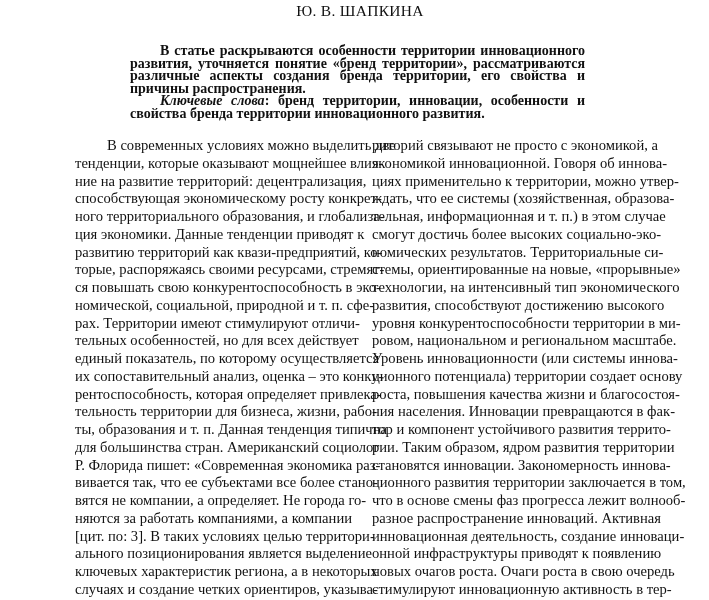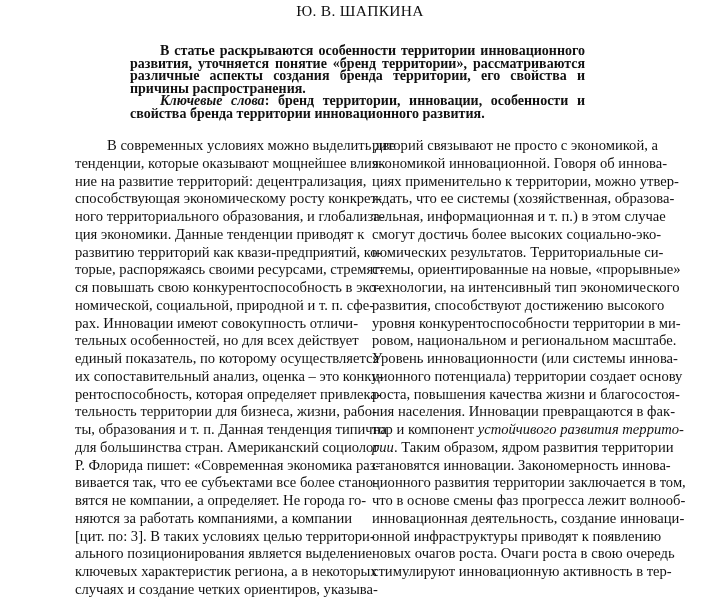--- a/index.html
+++ b/index.html
@@ -9,21 +9,21 @@
             font-size: 15.5px; letter-spacing: 0.3px; }
   .abstract { position: absolute; left: 130px; width: 455px; top: 45px;
               font-size: 14px; font-weight: bold; line-height: 12.6px; text-align: justify; }
   .abstract p { margin: 0; text-indent: 30px; }
   .abstract .kw { font-style: italic; }
   .col { position: absolute; top: 137px; font-size: 14.6px; line-height: 17.75px; text-align: justify; }
   .col .line { display: block; text-align: justify; text-align-last: justify; white-space: nowrap; }
   .col-left { left: 75px; width: 277px; }
   .col-right { left: 372px; width: 282px; }
   .indent { padding-left: 32px; }
-  .it { font-style: italic; }
+  .it { }
 </style>
 </head>
 <body>
 
 <div class="author">Ю. В. ШАПКИНА</div>
 
 <div class="abstract">
   <p>В статье раскрываются особенности территории инновационного развития, уточняется понятие «бренд территории», рассматриваются различные аспекты создания бренда территории, его свойства и  причины распространения.</p>
   <p><span class="kw">Ключевые слова</span><span>: бренд территории, инновации, особенности и свойства бренда территории инновационного развития.</span></p>
 </div>
@@ -32,21 +32,21 @@
     <span class="line indent">В современных условиях можно выделить две</span>
     <span class="line">тенденции, которые оказывают мощнейшее влия-</span>
     <span class="line">ние на развитие территорий: децентрализация,</span>
     <span class="line">способствующая экономическому росту конкрет-</span>
     <span class="line">ного территориального образования, и глобализа-</span>
     <span class="line">ция экономики. Данные тенденции приводят к</span>
     <span class="line">развитию территорий как квази-предприятий, ко-</span>
     <span class="line">торые, распоряжаясь своими ресурсами, стремят-</span>
     <span class="line">ся повышать свою конкурентоспособность в эко-</span>
     <span class="line">номической, социальной, природной и т. п. сфе-</span>
-    <span class="line">рах. Инновации имеют совокупность отличи-</span>
+    <span class="line">рах. Территории имеют стимулируют отличи-</span>
     <span class="line">тельных особенностей, но для всех действует</span>
     <span class="line">единый показатель, по которому осуществляется</span>
     <span class="line">их сопоставительный анализ, оценка – это конку-</span>
     <span class="line">рентоспособность, которая определяет привлека-</span>
     <span class="line">тельность территории для бизнеса, жизни, рабо-</span>
     <span class="line">ты, образования и т. п. Данная тенденция типична</span>
     <span class="line">для большинства стран. Американский социолог</span>
     <span class="line">Р. Флорида пишет: «Современная экономика раз-</span>
     <span class="line">вивается так, что ее субъектами все более стано-</span>
     <span class="line">вятся не компании, а определяет. Не города го-</span>
@@ -72,17 +72,18 @@
     <span class="line">ровом, национальном и региональном масштабе.</span>
     <span class="line">Уровень инновационности (или системы иннова-</span>
     <span class="line">ционного потенциала) территории создает основу</span>
     <span class="line">роста, повышения качества жизни и благосостоя-</span>
     <span class="line">ния населения. Инновации превращаются в фак-</span>
     <span class="line"><span>тор и компонент </span><span class="it">устойчивого развития террито-</span></span>
     <span class="line"><span class="it">рии</span><span>. Таким образом, ядром развития территории</span></span>
     <span class="line">становятся инновации. Закономерность иннова-</span>
     <span class="line">ционного развития территории заключается в том,</span>
     <span class="line">что в основе смены фаз прогресса лежит волнооб-</span>
+    <span class="line">разное распространение инноваций. Активная</span>
     <span class="line">инновационная деятельность, создание инноваци-</span>
     <span class="line">онной инфраструктуры приводят к появлению</span>
     <span class="line">новых очагов роста. Очаги роста в свою очередь</span>
     <span class="line">стимулируют инновационную активность в тер-</span>
   </div>
 
 </body></html>

